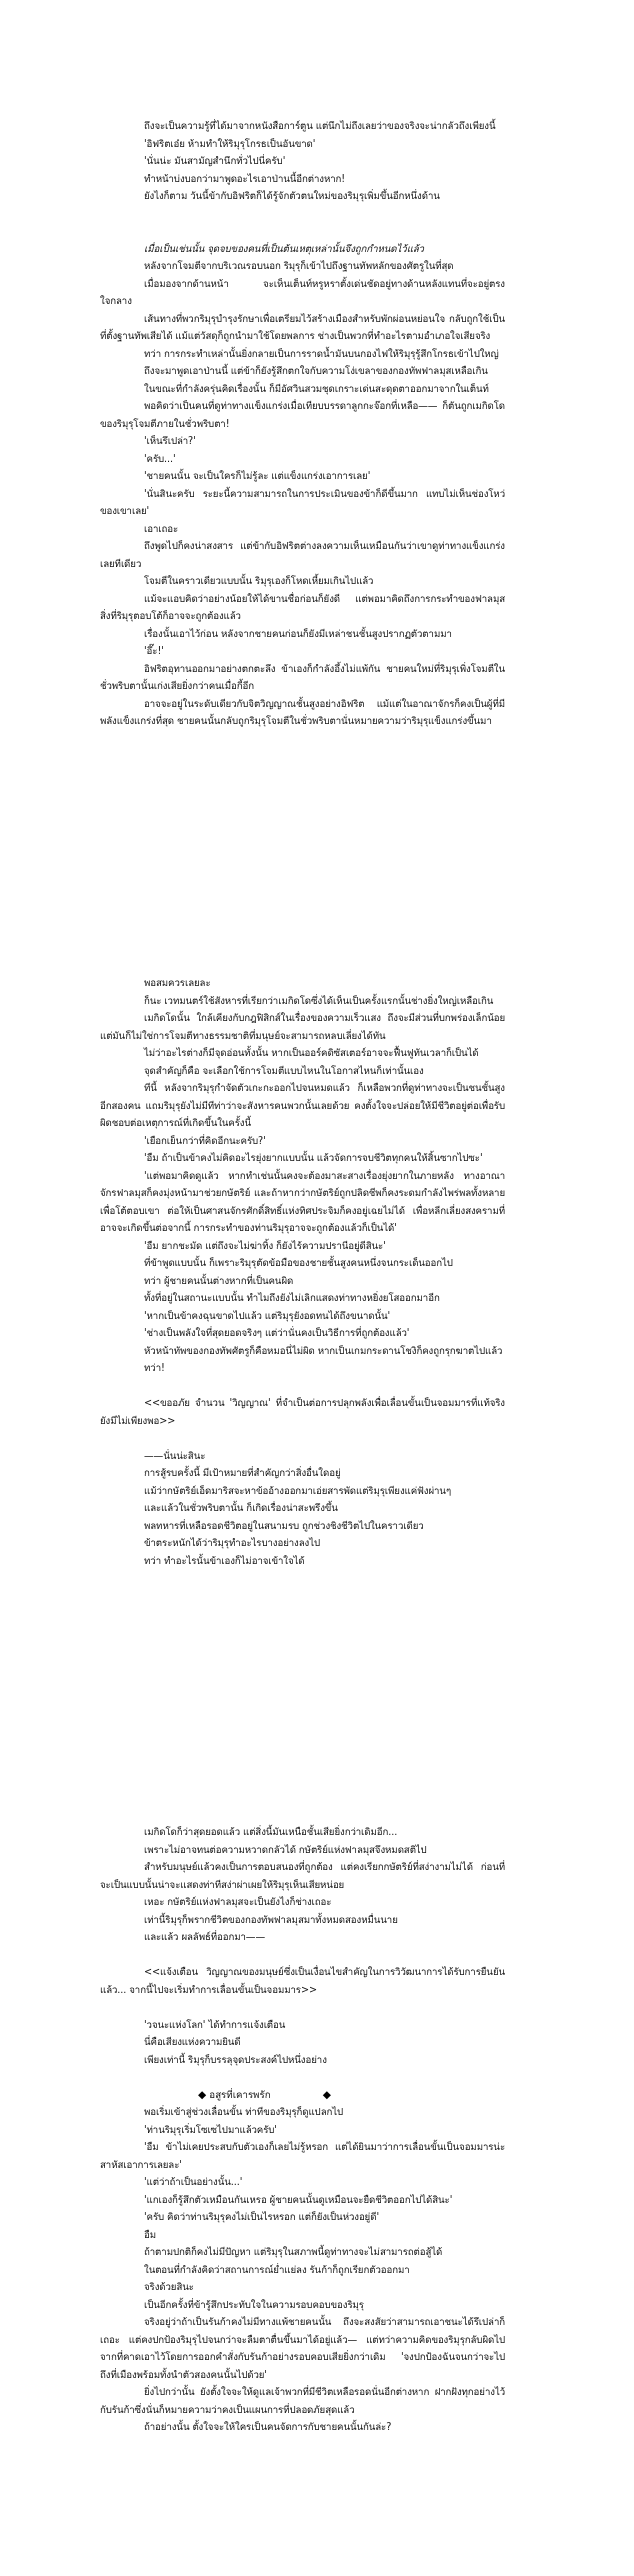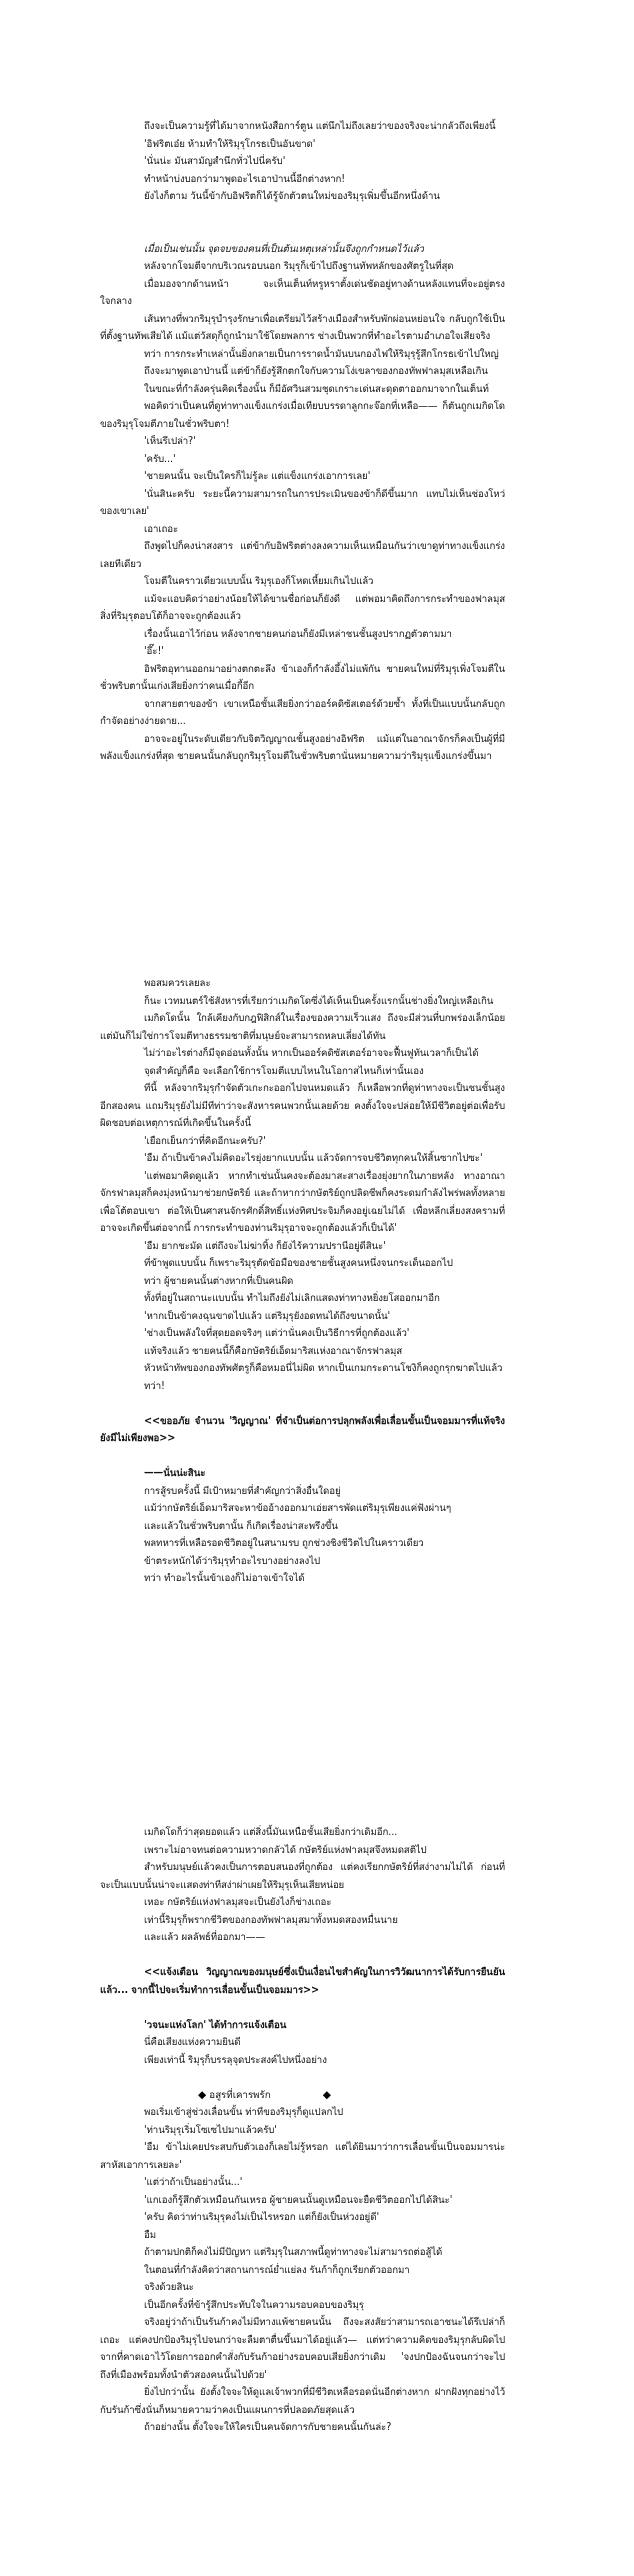--- a/index.html
+++ b/index.html
@@ -1,21 +1,21 @@
 <!DOCTYPE html>
 <html style="font-size:11.4px"><head>
 <meta charset="utf-8">
 <style>
   html, body { margin: 0; padding: 0; background: #ffffff; }
   body { width: 635px; height: 2576px; position: relative; overflow: hidden;
          font-family: "DejaVu Sans", "Liberation Sans", sans-serif; color: #111; }
   .block { position: absolute; left: 100px; width: 405px; }
   .p { font-size: 9.7px; line-height: 17.5px; margin: 0; text-align: justify;
        text-indent: 44px; letter-spacing: -0.1px; }
-  .p.gap { margin-top: 17.5px; font-weight: bold; }
+  .p.gap { margin-top: 17.5px; }
   .p.gap2 { margin-top: 35px; font-style: italic; }
   .diamond { display: inline-block; font-size: 10.7px; color: #000; }
   .heading { font-size: 9.7px; line-height: 17.5px; margin: 0; text-indent: 49px; }
 </style>
 </head>
 <body>
 
 <div class="block" style="top:117px;">
   <p class="p">ถึงจะเป็นความรู้ที่ได้มาจากหนังสือการ์ตูน แต่นึกไม่ถึงเลยว่าของจริงจะน่ากลัวถึงเพียงนี้</p>
   <p class="p">'อิฟริตเอ๋ย ห้ามทำให้ริมุรุโกรธเป็นอันขาด'</p>
@@ -35,41 +35,39 @@
   <p class="p">'ครับ...'</p>
   <p class="p">'ชายคนนั้น จะเป็นใครก็ไม่รู้ละ แต่แข็งแกร่งเอาการเลย'</p>
   <p class="p">'นั่นสินะครับ ระยะนี้ความสามารถในการประเมินของข้าก็ดีขึ้นมาก แทบไม่เห็นช่องโหว่ของเขาเลย'</p>
   <p class="p">เอาเถอะ</p>
   <p class="p">ถึงพูดไปก็คงน่าสงสาร แต่ข้ากับอิฟริตต่างลงความเห็นเหมือนกันว่าเขาดูท่าทางแข็งแกร่งเลยทีเดียว</p>
   <p class="p">โจมตีในคราวเดียวแบบนั้น ริมุรุเองก็โหดเหี้ยมเกินไปแล้ว</p>
   <p class="p">แม้จะแอบคิดว่าอย่างน้อยให้ได้ขานชื่อก่อนก็ยังดี แต่พอมาคิดถึงการกระทำของฟาลมุส สิ่งที่ริมุรุตอบโต้ก็อาจจะถูกต้องแล้ว</p>
   <p class="p">เรื่องนั้นเอาไว้ก่อน หลังจากชายคนก่อนก็ยังมีเหล่าชนชั้นสูงปรากฏตัวตามมา</p>
   <p class="p">'อึ๊ะ!'</p>
   <p class="p">อิฟริตอุทานออกมาอย่างตกตะลึง ข้าเองก็กำลังอึ้งไม่แพ้กัน ชายคนใหม่ที่ริมุรุเพิ่งโจมตีในชั่วพริบตานั้นเก่งเสียยิ่งกว่าคนเมื่อกี้อีก</p>
-  <p class="p">จากสายตาของข้า เขาเหนือชั้นเสียยิ่งกว่าออร์คดิซัสเตอร์ด้วยซ้ำ ทั้งที่เป็นแบบนั้นกลับถูกกำจัดอย่างง่ายดาย...</p>
   <p class="p">อาจจะอยู่ในระดับเดียวกับจิตวิญญาณชั้นสูงอย่างอิฟริต แม้แต่ในอาณาจักรก็คงเป็นผู้ที่มีพลังแข็งแกร่งที่สุด ชายคนนั้นกลับถูกริมุรุโจมตีในชั่วพริบตานั่นหมายความว่าริมุรุแข็งแกร่งขึ้นมา</p>
 </div>
 
 <div class="block" style="top:974px;">
   <p class="p">พอสมควรเลยละ</p>
   <p class="p">ก็นะ เวทมนตร์ใช้สังหารที่เรียกว่าเมกิดโดซึ่งได้เห็นเป็นครั้งแรกนั้นช่างยิ่งใหญ่เหลือเกิน</p>
   <p class="p">เมกิดโดนั้น ใกล้เคียงกับกฎฟิสิกส์ในเรื่องของความเร็วแสง ถึงจะมีส่วนที่บกพร่องเล็กน้อย แต่มันก็ไม่ใช่การโจมตีทางธรรมชาติที่มนุษย์จะสามารถหลบเลี่ยงได้ทัน</p>
   <p class="p">ไม่ว่าอะไรต่างก็มีจุดอ่อนทั้งนั้น หากเป็นออร์คดิซัสเตอร์อาจจะฟื้นฟูทันเวลาก็เป็นได้</p>
   <p class="p">จุดสำคัญก็คือ จะเลือกใช้การโจมตีแบบไหนในโอกาสไหนก็เท่านั้นเอง</p>
   <p class="p">ทีนี้ หลังจากริมุรุกำจัดตัวเกะกะออกไปจนหมดแล้ว ก็เหลือพวกที่ดูท่าทางจะเป็นชนชั้นสูงอีกสองคน แถมริมุรุยังไม่มีทีท่าว่าจะสังหารคนพวกนั้นเลยด้วย คงตั้งใจจะปล่อยให้มีชีวิตอยู่ต่อเพื่อรับผิดชอบต่อเหตุการณ์ที่เกิดขึ้นในครั้งนี้</p>
   <p class="p">'เยือกเย็นกว่าที่คิดอีกนะครับ?'</p>
   <p class="p">'อืม ถ้าเป็นข้าคงไม่คิดอะไรยุ่งยากแบบนั้น แล้วจัดการจบชีวิตทุกคนให้สิ้นซากไปซะ'</p>
   <p class="p">'แต่พอมาคิดดูแล้ว หากทำเช่นนั้นคงจะต้องมาสะสางเรื่องยุ่งยากในภายหลัง ทางอาณาจักรฟาลมุสก็คงมุ่งหน้ามาช่วยกษัตริย์ และถ้าหากว่ากษัตริย์ถูกปลิดชีพก็คงระดมกำลังไพร่พลทั้งหลายเพื่อโต้ตอบเขา ต่อให้เป็นศาสนจักรศักดิ์สิทธิ์แห่งทิศประจิมก็คงอยู่เฉยไม่ได้ เพื่อหลีกเลี่ยงสงครามที่อาจจะเกิดขึ้นต่อจากนี้ การกระทำของท่านริมุรุอาจจะถูกต้องแล้วก็เป็นได้'</p>
   <p class="p">'อืม ยากชะมัด แต่ถึงจะไม่ฆ่าทิ้ง ก็ยังไร้ความปรานีอยู่ดีสินะ'</p>
   <p class="p">ที่ข้าพูดแบบนั้น ก็เพราะริมุรุตัดข้อมือของชายชั้นสูงคนหนึ่งจนกระเด็นออกไป</p>
   <p class="p">ทว่า ผู้ชายคนนั้นต่างหากที่เป็นคนผิด</p>
   <p class="p">ทั้งที่อยู่ในสถานะแบบนั้น ทำไมถึงยังไม่เลิกแสดงท่าทางหยิ่งยโสออกมาอีก</p>
   <p class="p">'หากเป็นข้าคงฉุนขาดไปแล้ว แต่ริมุรุยังอดทนได้ถึงขนาดนั้น'</p>
   <p class="p">'ช่างเป็นพลังใจที่สุดยอดจริงๆ แต่ว่านั่นคงเป็นวิธีการที่ถูกต้องแล้ว'</p>
-  <p class="p">แท้จริงแล้ว ชายคนนี้ก็คือกษัตริย์เอ็ดมาริสแห่งอาณาจักรฟาลมุส</p>
   <p class="p">หัวหน้าทัพของกองทัพศัตรูก็คือหมอนี่ไม่ผิด หากเป็นเกมกระดานโชงิก็คงถูกรุกฆาตไปแล้ว</p>
   <p class="p">ทว่า!</p>
 
   <p class="p gap">&lt;&lt;ขออภัย จำนวน 'วิญญาณ' ที่จำเป็นต่อการปลุกพลังเพื่อเลื่อนขั้นเป็นจอมมารที่แท้จริงยังมีไม่เพียงพอ&gt;&gt;</p>
 
   <p class="p gap">——นั่นน่ะสินะ</p>
   <p class="p">การสู้รบครั้งนี้ มีเป้าหมายที่สำคัญกว่าสิ่งอื่นใดอยู่</p>
   <p class="p">แม้ว่ากษัตริย์เอ็ดมาริสจะหาข้ออ้างออกมาเอ่ยสารพัดแต่ริมุรุเพียงแค่ฟังผ่านๆ</p>
   <p class="p">และแล้วในชั่วพริบตานั้น ก็เกิดเรื่องน่าสะพรึงขึ้น</p>
   <p class="p">พลทหารที่เหลือรอดชีวิตอยู่ในสนามรบ ถูกช่วงชิงชีวิตไปในคราวเดียว</p>

